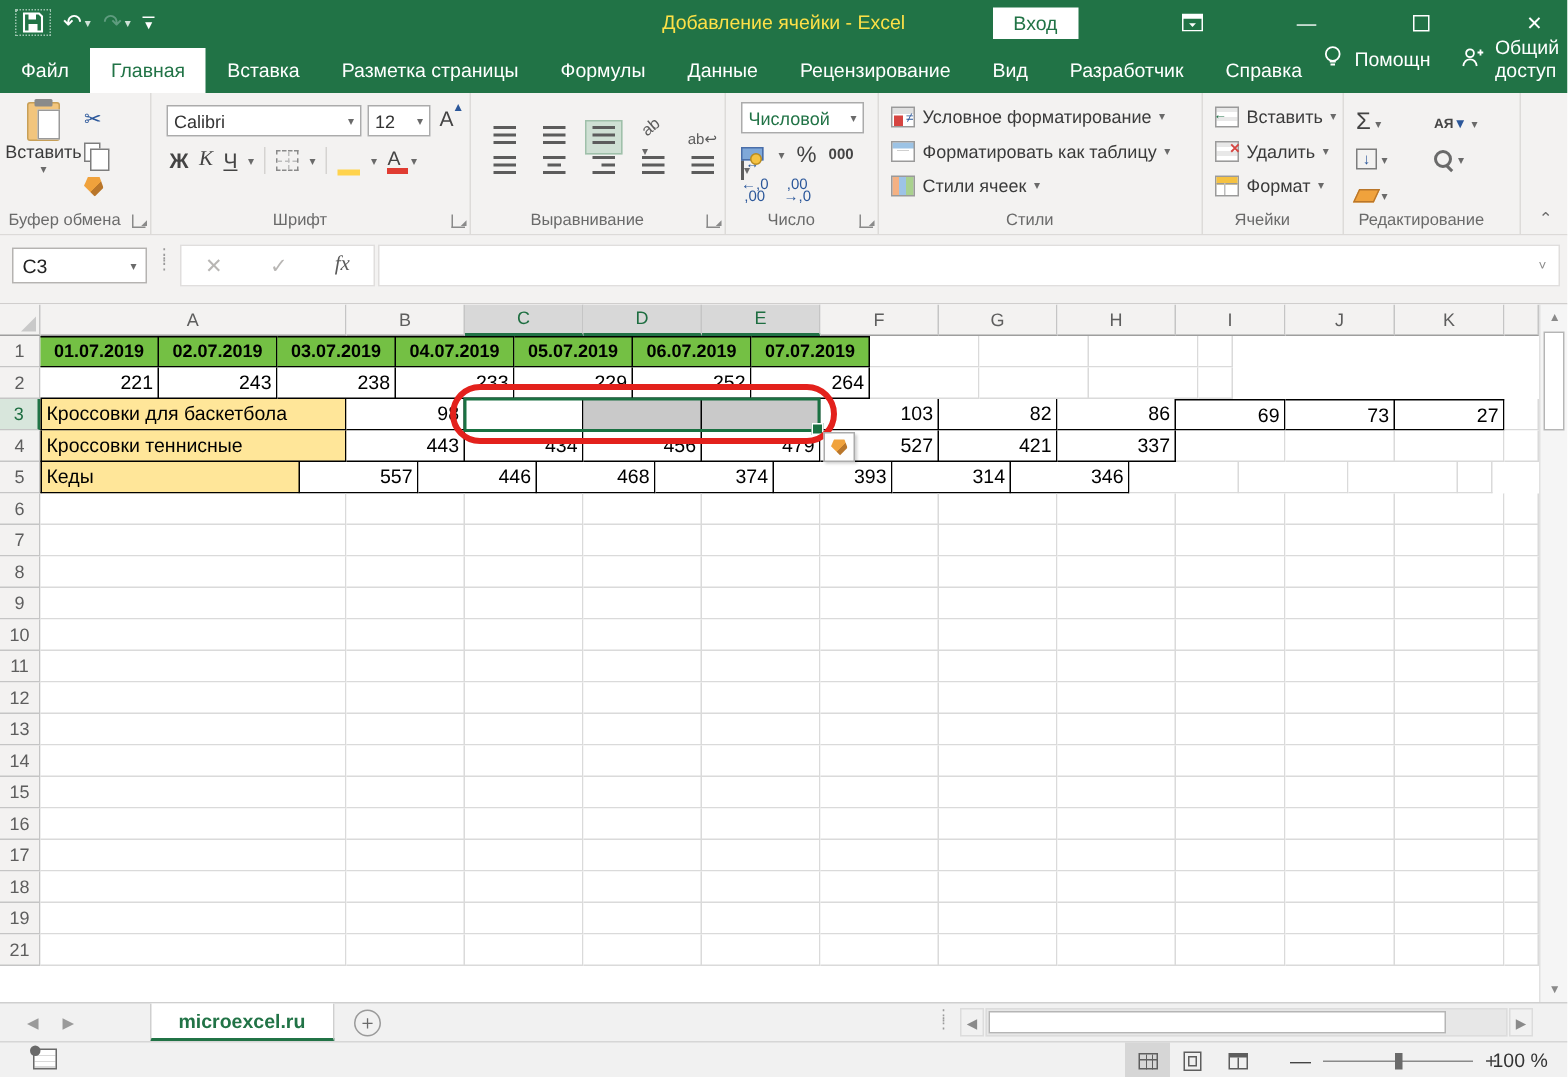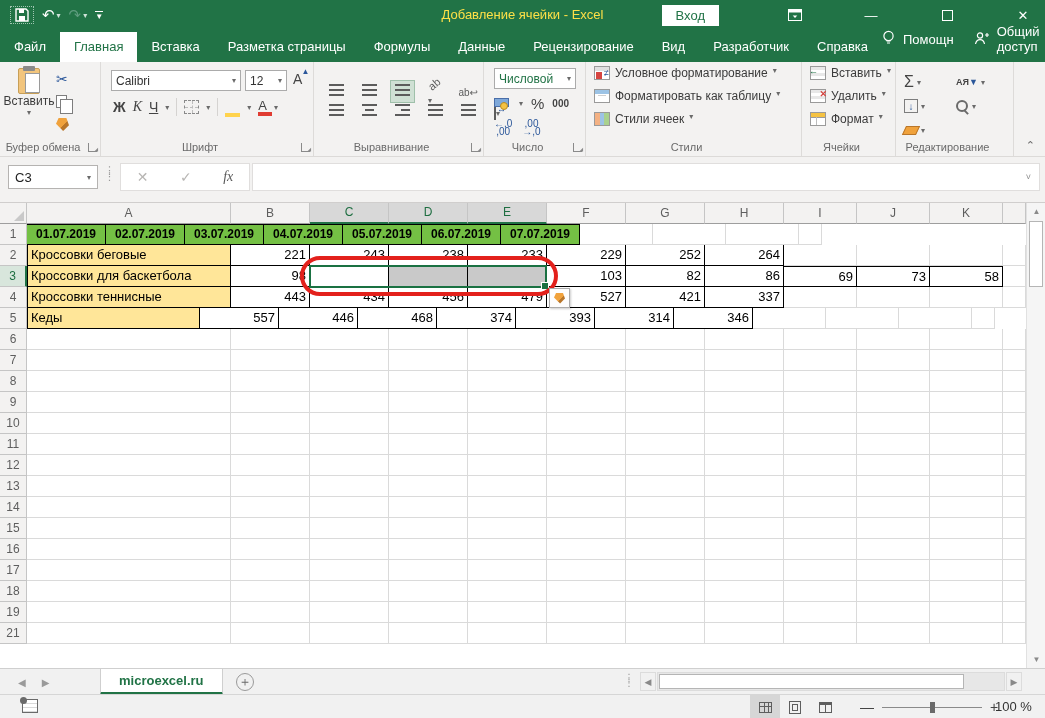--- a/index.html
+++ b/index.html
@@ -98,21 +98,21 @@
   .numrow { position:absolute; left:10px; top:33px; display:flex; align-items:center; gap:8px; color:#444; }
   .numrow2 { position:absolute; left:10px; top:58px; display:flex; align-items:center; gap:10px; color:#2b579a; font-size:10px; }
   .money { position:relative; width:17px; height:12px; }
   .money .note { position:absolute; left:0; top:0; width:15px; height:9px; background:#7fa8d9; border:1px solid #4a6ea9; }
   .money .coin { position:absolute; left:6px; top:4px; width:8px; height:8px; border-radius:50%; background:#f5c242; border:1px solid #b98b1e; }
   .pct { font-size:15px; color:#444; }
   .th000 { font-size:10px; color:#444; letter-spacing:0; font-weight:700; }
   .decs { line-height:8px; text-align:center; }
 
   
-  .stylerow { display:flex; gap:5px; height:23px; padding-left:8px; font-size:12px; color:#3b3b3b; white-space:nowrap; }
+  .stylerow { display:flex; align-items:center; gap:5px; height:23px; padding-left:8px; font-size:12px; color:#3b3b3b; white-space:nowrap; }
   .sicon { width:16px; height:14px; flex:0 0 16px; position:relative; }
   .cf-icon { background:linear-gradient(#e0e0e0,#e0e0e0) 0 0/16px 4px no-repeat, #fff; border:1px solid #9a9a9a; }
   .cf-icon:before { content:""; position:absolute; left:1px; top:5px; width:6px; height:7px; background:#d64541; }
   .cf-icon:after { content:"≠"; position:absolute; right:0px; top:1px; font-size:9px; color:#2b579a; }
   .ft-icon { background:#fff; border:1px solid #9a9a9a; background:linear-gradient(#9cc3e5,#9cc3e5) 0 0/16px 4px no-repeat,#fff; }
   .ft-icon:before { content:""; position:absolute; left:3px; top:5px; right:3px; bottom:3px; background:repeating-linear-gradient(#cfcfcf 0 1px,transparent 1px 4px); }
   .cs-icon { border:1px solid #9a9a9a; background:linear-gradient(90deg,#f4b183 0 33%,#9dc3e6 33% 66%,#a9d18e 66% 100%); }
   .ins-icon { border:1px solid #9a9a9a; background:repeating-linear-gradient(#e8e8e8 0 3px,#fff 3px 6px); }
   .ins-icon:before { content:"←"; position:absolute; left:-2px; top:-1px; font-size:9px; color:#1e7145; font-weight:700; }
   .del-icon { border:1px solid #9a9a9a; background:repeating-linear-gradient(#e8e8e8 0 3px,#fff 3px 6px); }
@@ -485,21 +485,20 @@
           <div class="cell blk bt hrow datehdr" style="width: 79px;">05.07.2019</div>
           <div class="cell blk bt hrow datehdr" style="width: 79px;">06.07.2019</div>
           <div class="cell blk bt hrow datehdr" style="width: 79px;">07.07.2019</div>
           <div class="cell" style="width: 73px;"></div>
           <div class="cell" style="width: 73px;"></div>
           <div class="cell" style="width: 73px;"></div>
           <div class="cell" style="width: 23px;"></div>
         </div>
         <div class="g-row">
           <div class="g-rh">2</div>
-          <div class="cell blk bl yellow" style="width: 204px;">Кроссовки беговые</div>
           <div class="cell blk num" style="width: 79px;">221</div>
           <div class="cell blk num" style="width: 79px;">243</div>
           <div class="cell blk num" style="width: 79px;">238</div>
           <div class="cell blk num" style="width: 79px;">233</div>
           <div class="cell blk num" style="width: 79px;">229</div>
           <div class="cell blk num" style="width: 79px;">252</div>
           <div class="cell blk num" style="width: 79px;">264</div>
           <div class="cell" style="width: 73px;"></div>
           <div class="cell" style="width: 73px;"></div>
           <div class="cell" style="width: 73px;"></div>
@@ -510,21 +509,21 @@
           <div class="cell blk bl yellow" style="width: 204px;">Кроссовки для баскетбола</div>
           <div class="cell blk num" style="width: 79px;">98</div>
           <div class="cell blk" style="width: 79px;"></div>
           <div class="cell blk selgray" style="width: 79px;"></div>
           <div class="cell blk selgray" style="width: 79px;"></div>
           <div class="cell blk num" style="width: 79px;">103</div>
           <div class="cell blk num" style="width: 79px;">82</div>
           <div class="cell blk num" style="width: 79px;">86</div>
           <div class="cell blk bt num" style="width: 73px;">69</div>
           <div class="cell blk bt num" style="width: 73px;">73</div>
-          <div class="cell blk bt num" style="width: 73px;">58</div>
+          <div class="cell blk bt num" style="width: 73px;">27</div>
           <div class="cell" style="width: 23px;"></div>
         </div>
         <div class="g-row">
           <div class="g-rh">4</div>
           <div class="cell blk bl yellow" style="width: 204px;">Кроссовки теннисные</div>
           <div class="cell blk num" style="width: 79px;">443</div>
           <div class="cell blk num" style="width: 79px;">434</div>
           <div class="cell blk num" style="width: 79px;">456</div>
           <div class="cell blk num" style="width: 79px;">479</div>
           <div class="cell blk num" style="width: 79px;">527</div>

